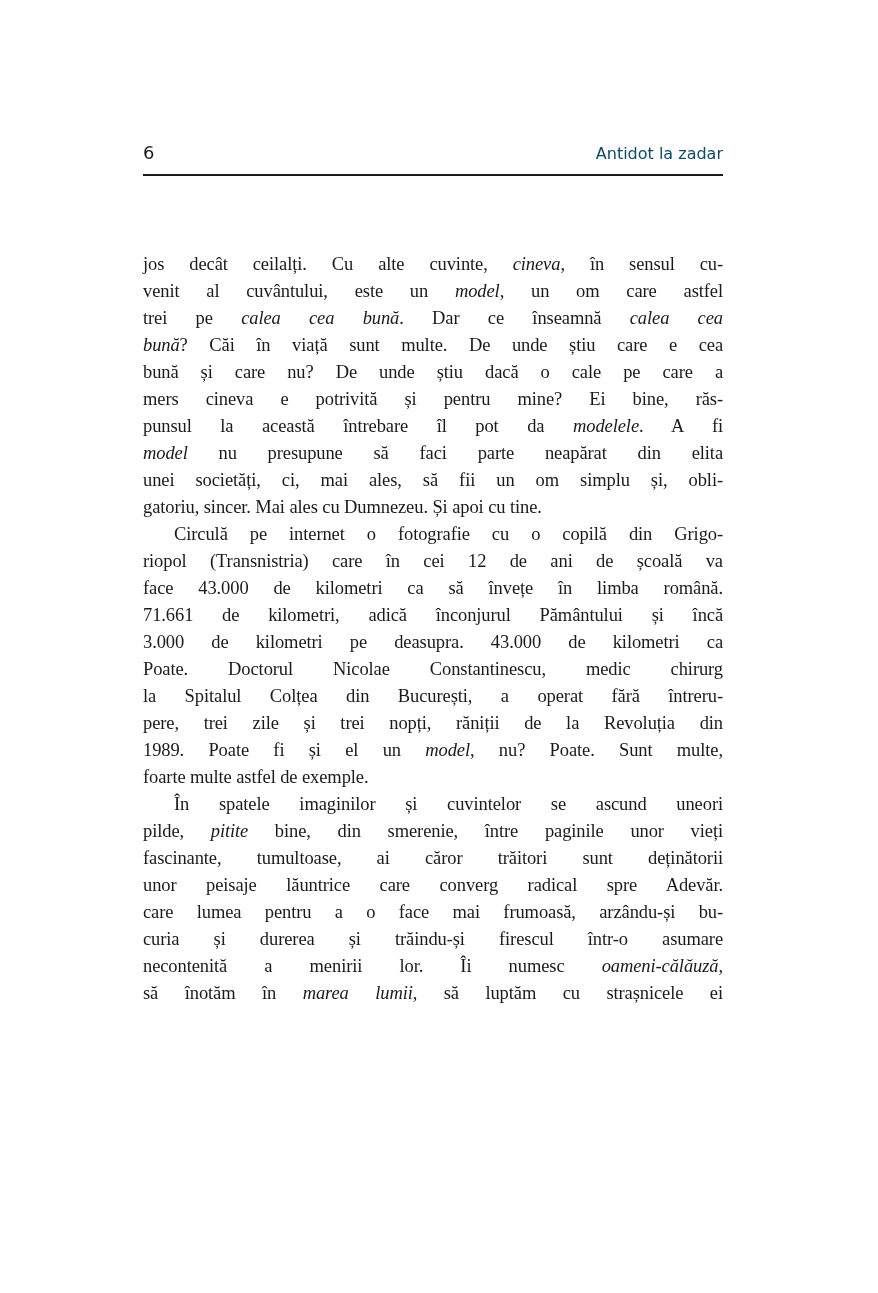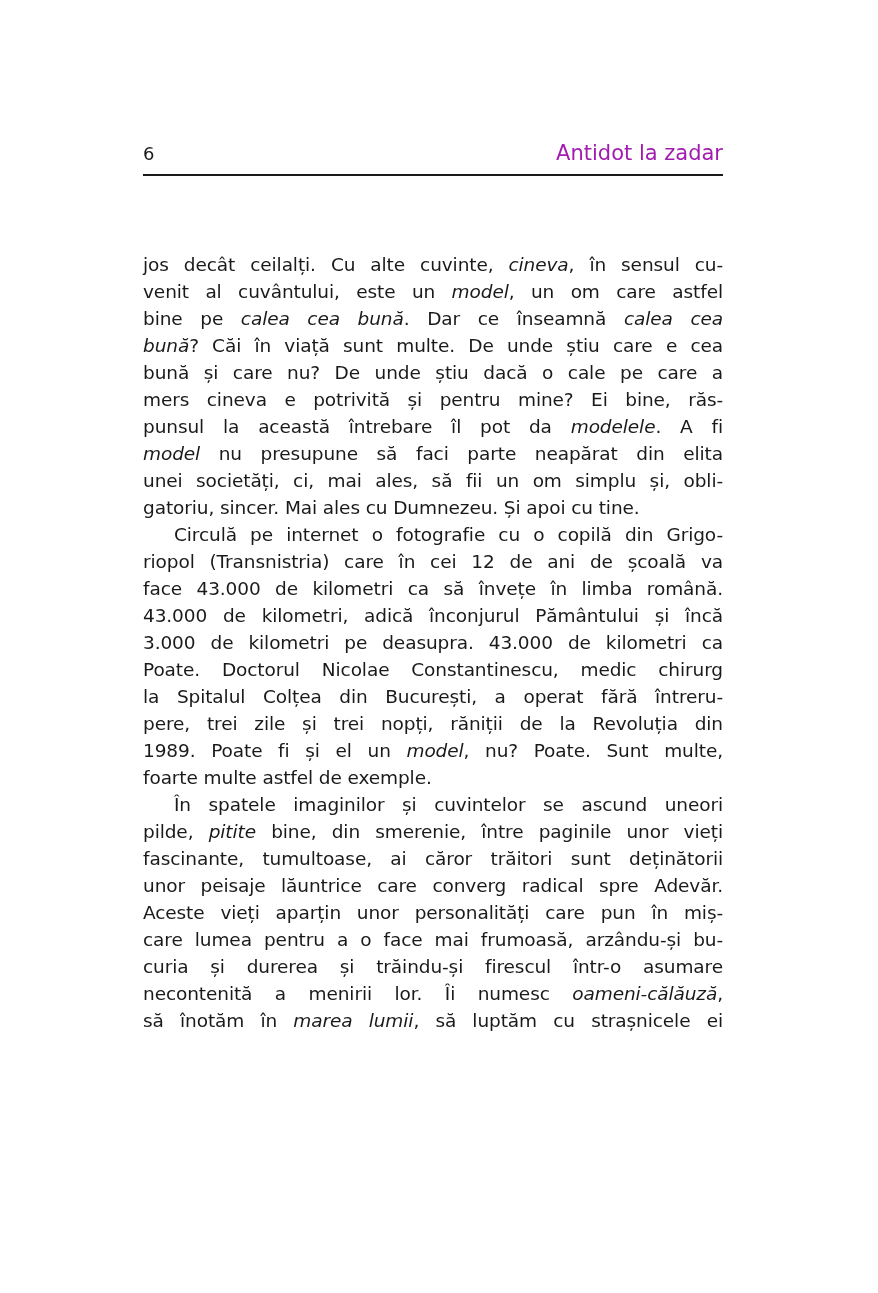--- a/index.html
+++ b/index.html
@@ -22,86 +22,86 @@
     display: flex;
     justify-content: space-between;
     align-items: baseline;
   }
   .page-number {
     font-size: 18px;
     line-height: 22px;
     color: #1a1a1a;
   }
   .running-title {
-    font-size: 21px;
+    font-size: 16px;
     line-height: 22px;
-    color: #a21caf;
+    color: #0c4a6e;
   }
   .header-rule {
     position: absolute;
     left: 143px; top: 174px;
     width: 580px; height: 2px;
     background: #1a1a1a;
   }
   .text-block {
     position: absolute;
     left: 143px; top: 251px;
     width: 580px;
     font-size: 18.5px;
     letter-spacing: -0.1px;
   }
   .paragraph { margin: 0; padding: 0; }
   .line {
     line-height: 27px;
     text-align: justify;
     text-align-last: justify;
+    font-family: Liberation Serif, serif;
   }
   .line.last { text-align-last: left; }
   .line.indent { text-indent: 31px; }
   .line i { font-style: italic; }
 </style>
 </head>
 <body>
 
 <div class="page">
   <div class="page-header">
     <span class="page-number">6</span>
     <span class="running-title">Antidot la zadar</span>
   </div>
   <div class="header-rule"></div>
   <div class="text-block">
       <div class="paragraph">
         <div class="line"><span>jos decât ceilalți. Cu alte cuvinte, </span><i>cineva</i><span>, în sensul cu-</span></div>
         <div class="line"><span>venit al cuvântului, este un </span><i>model</i><span>, un om care astfel</span></div>
-        <div class="line"><span>bine pe </span><i>calea cea bună</i><span>. Dar ce înseamnă </span><i>calea cea</i></div>
+        <div class="line"><span>trei pe </span><i>calea cea bună</i><span>. Dar ce înseamnă </span><i>calea cea</i></div>
         <div class="line"><i>bună</i><span>? Căi în viață sunt multe. De unde știu care e cea</span></div>
         <div class="line"><span>bună și care nu? De unde știu dacă o cale pe care a</span></div>
         <div class="line"><span>mers cineva e potrivită și pentru mine? Ei bine, răs-</span></div>
         <div class="line"><span>punsul la această întrebare îl pot da </span><i>modelele</i><span>. A fi</span></div>
         <div class="line"><i>model</i><span> nu presupune să faci parte neapărat din elita</span></div>
         <div class="line"><span>unei societăți, ci, mai ales, să fii un om simplu și, obli-</span></div>
         <div class="line last"><span>gatoriu, sincer. Mai ales cu Dumnezeu. Și apoi cu tine.</span></div>
       </div>
       <div class="paragraph">
         <div class="line indent"><span>Circulă pe internet o fotografie cu o copilă din Grigo-</span></div>
         <div class="line"><span>riopol (Transnistria) care în cei 12 de ani de școală va</span></div>
         <div class="line"><span>face 43.000 de kilometri ca să învețe în limba română.</span></div>
-        <div class="line"><span>43.000 de kilometri, adică înconjurul Pământului și încă</span></div>
+        <div class="line"><span>71.661 de kilometri, adică înconjurul Pământului și încă</span></div>
         <div class="line"><span>3.000 de kilometri pe deasupra. 43.000 de kilometri ca</span></div>
         <div class="line"><span>Poate. Doctorul Nicolae Constantinescu, medic chirurg</span></div>
         <div class="line"><span>la Spitalul Colțea din București, a operat fără întreru-</span></div>
         <div class="line"><span>pere, trei zile și trei nopți, răniții de la Revoluția din</span></div>
         <div class="line"><span>1989. Poate fi și el un </span><i>model</i><span>, nu? Poate. Sunt multe,</span></div>
         <div class="line last"><span>foarte multe astfel de exemple.</span></div>
       </div>
       <div class="paragraph">
         <div class="line indent"><span>În spatele imaginilor și cuvintelor se ascund uneori</span></div>
         <div class="line"><span>pilde, </span><i>pitite</i><span> bine, din smerenie, între paginile unor vieți</span></div>
         <div class="line"><span>fascinante, tumultoase, ai căror trăitori sunt deținătorii</span></div>
         <div class="line"><span>unor peisaje lăuntrice care converg radical spre Adevăr.</span></div>
-        <div class="line"><span>Aceste vieți aparțin unor personalități care pun în miș-</span></div>
         <div class="line"><span>care lumea pentru a o face mai frumoasă, arzându-și bu-</span></div>
         <div class="line"><span>curia și durerea și trăindu-și firescul într-o asumare</span></div>
         <div class="line"><span>necontenită a menirii lor. Îi numesc </span><i>oameni-călăuză</i><span>,</span></div>
         <div class="line"><span>să înotăm în </span><i>marea lumii</i><span>, să luptăm cu strașnicele ei</span></div>
       </div>
     </div>
 </div>
 
 </body></html>

